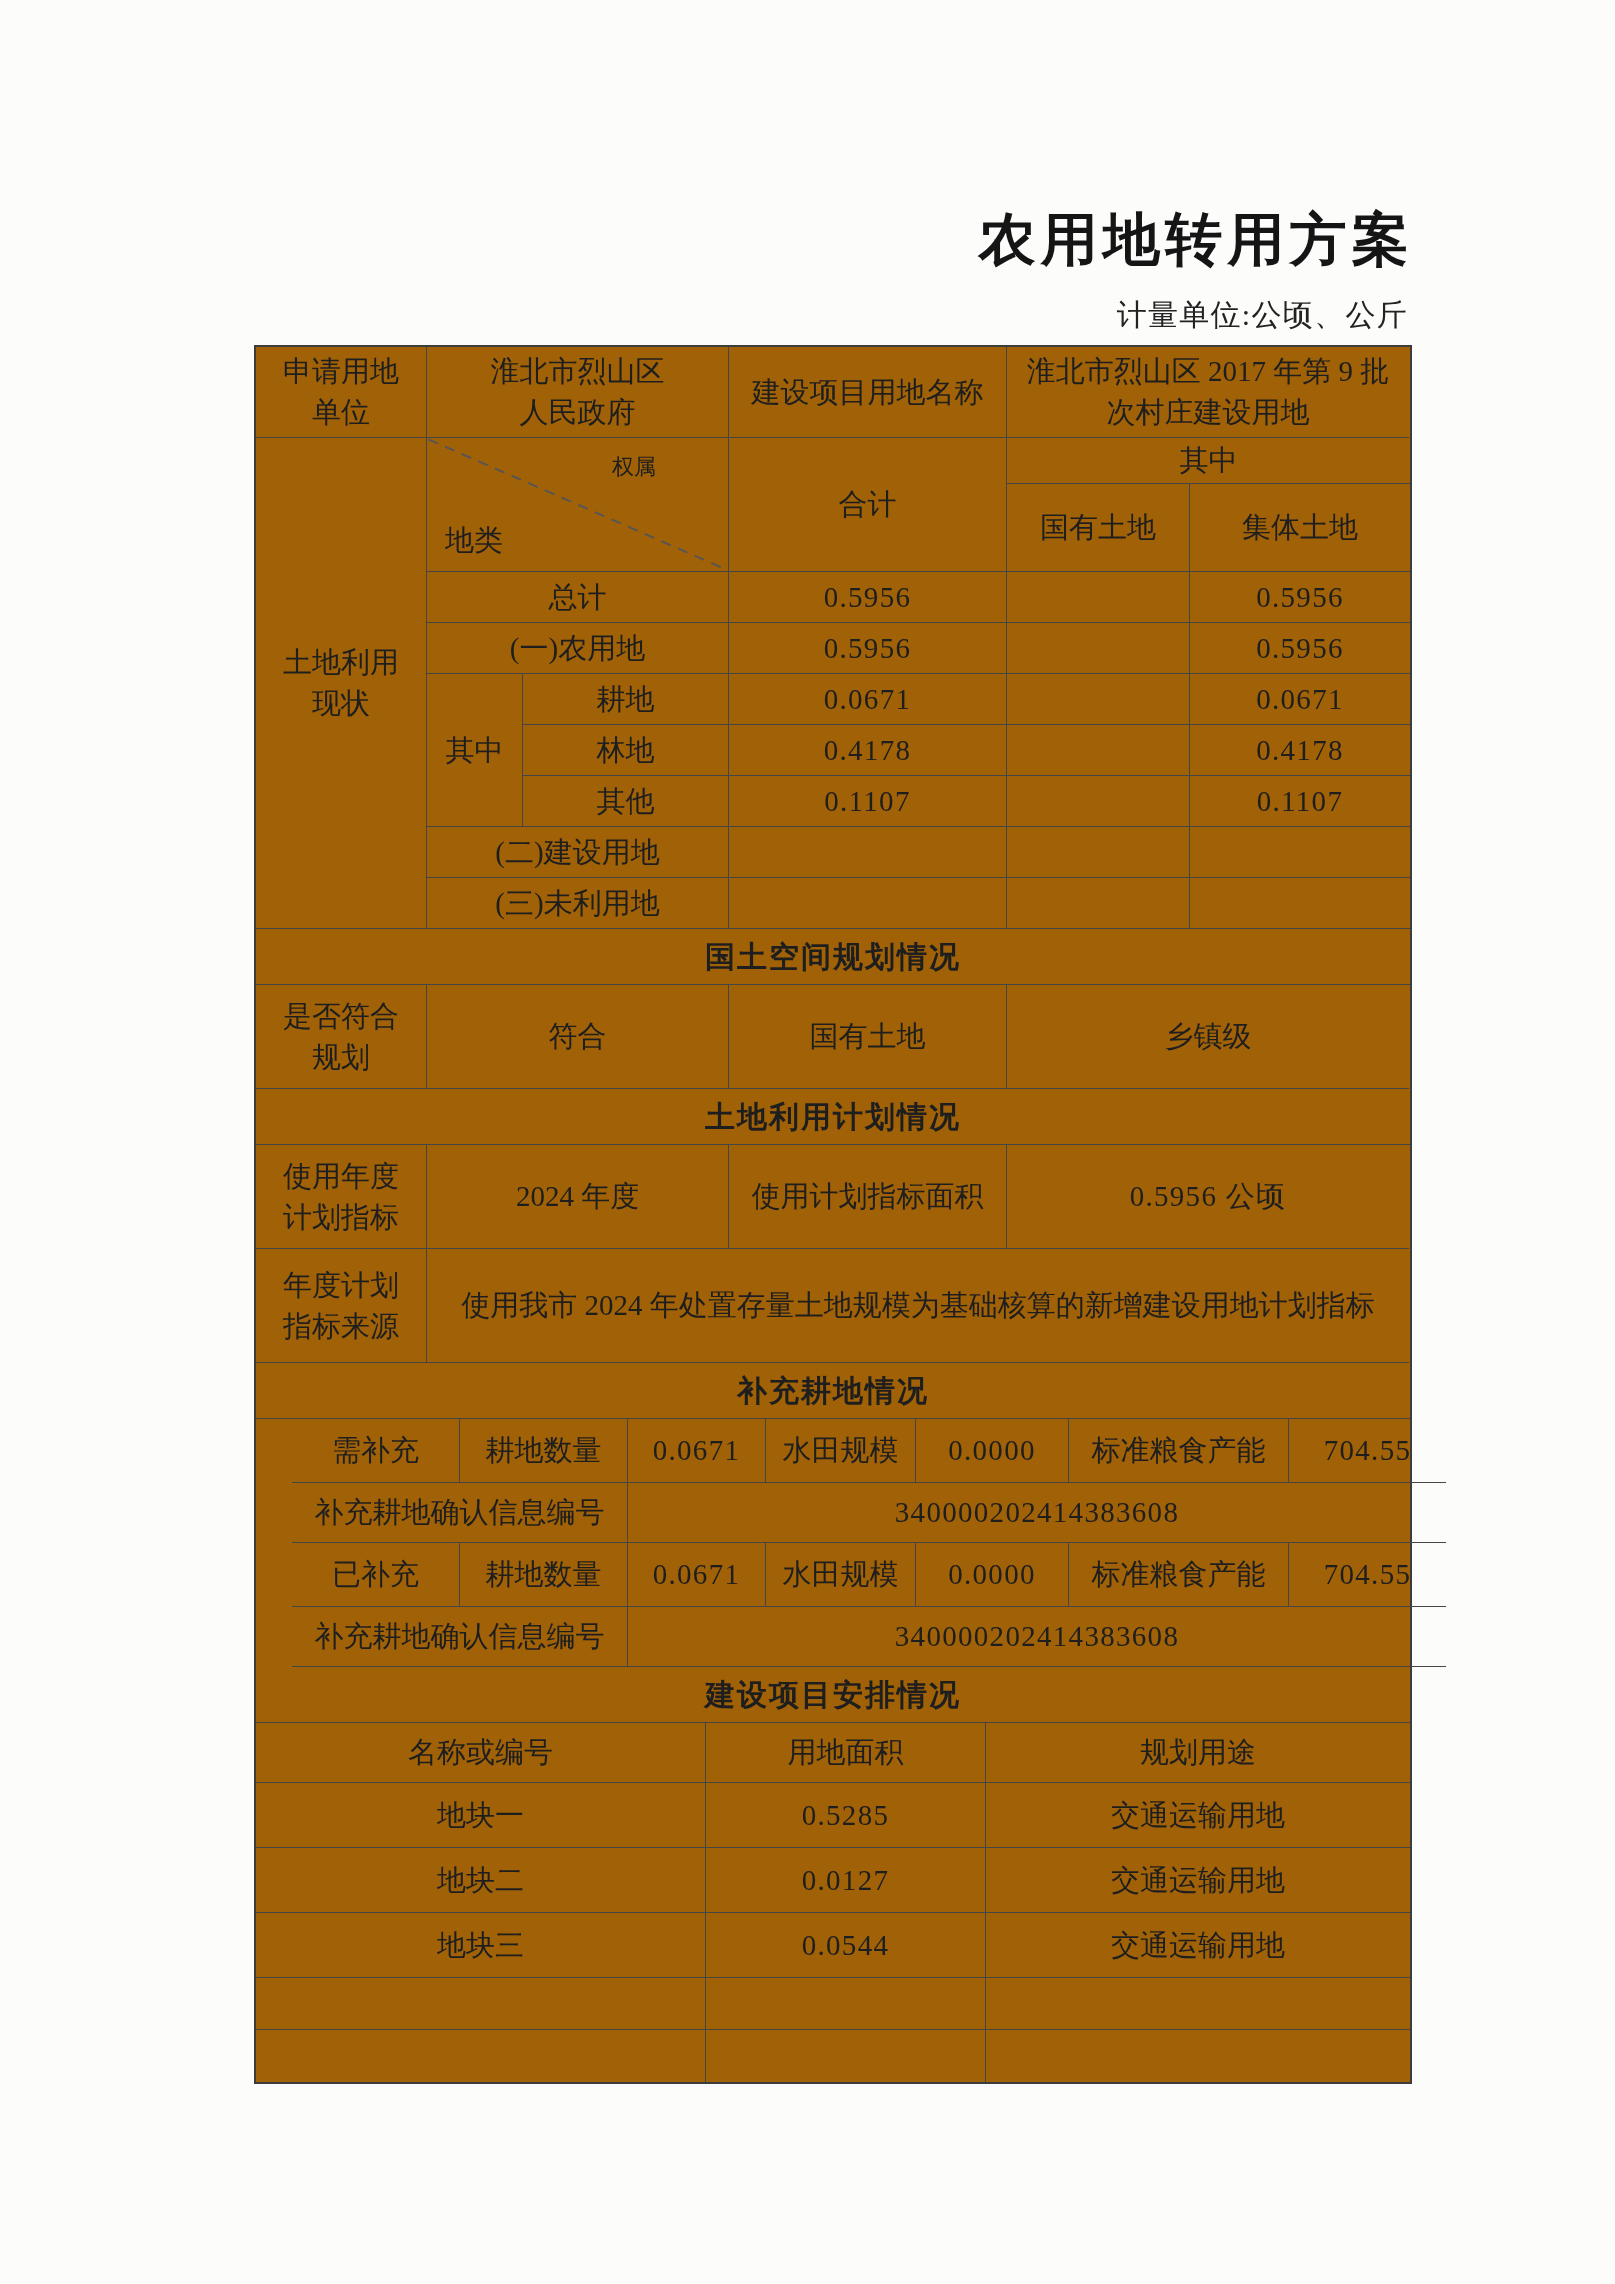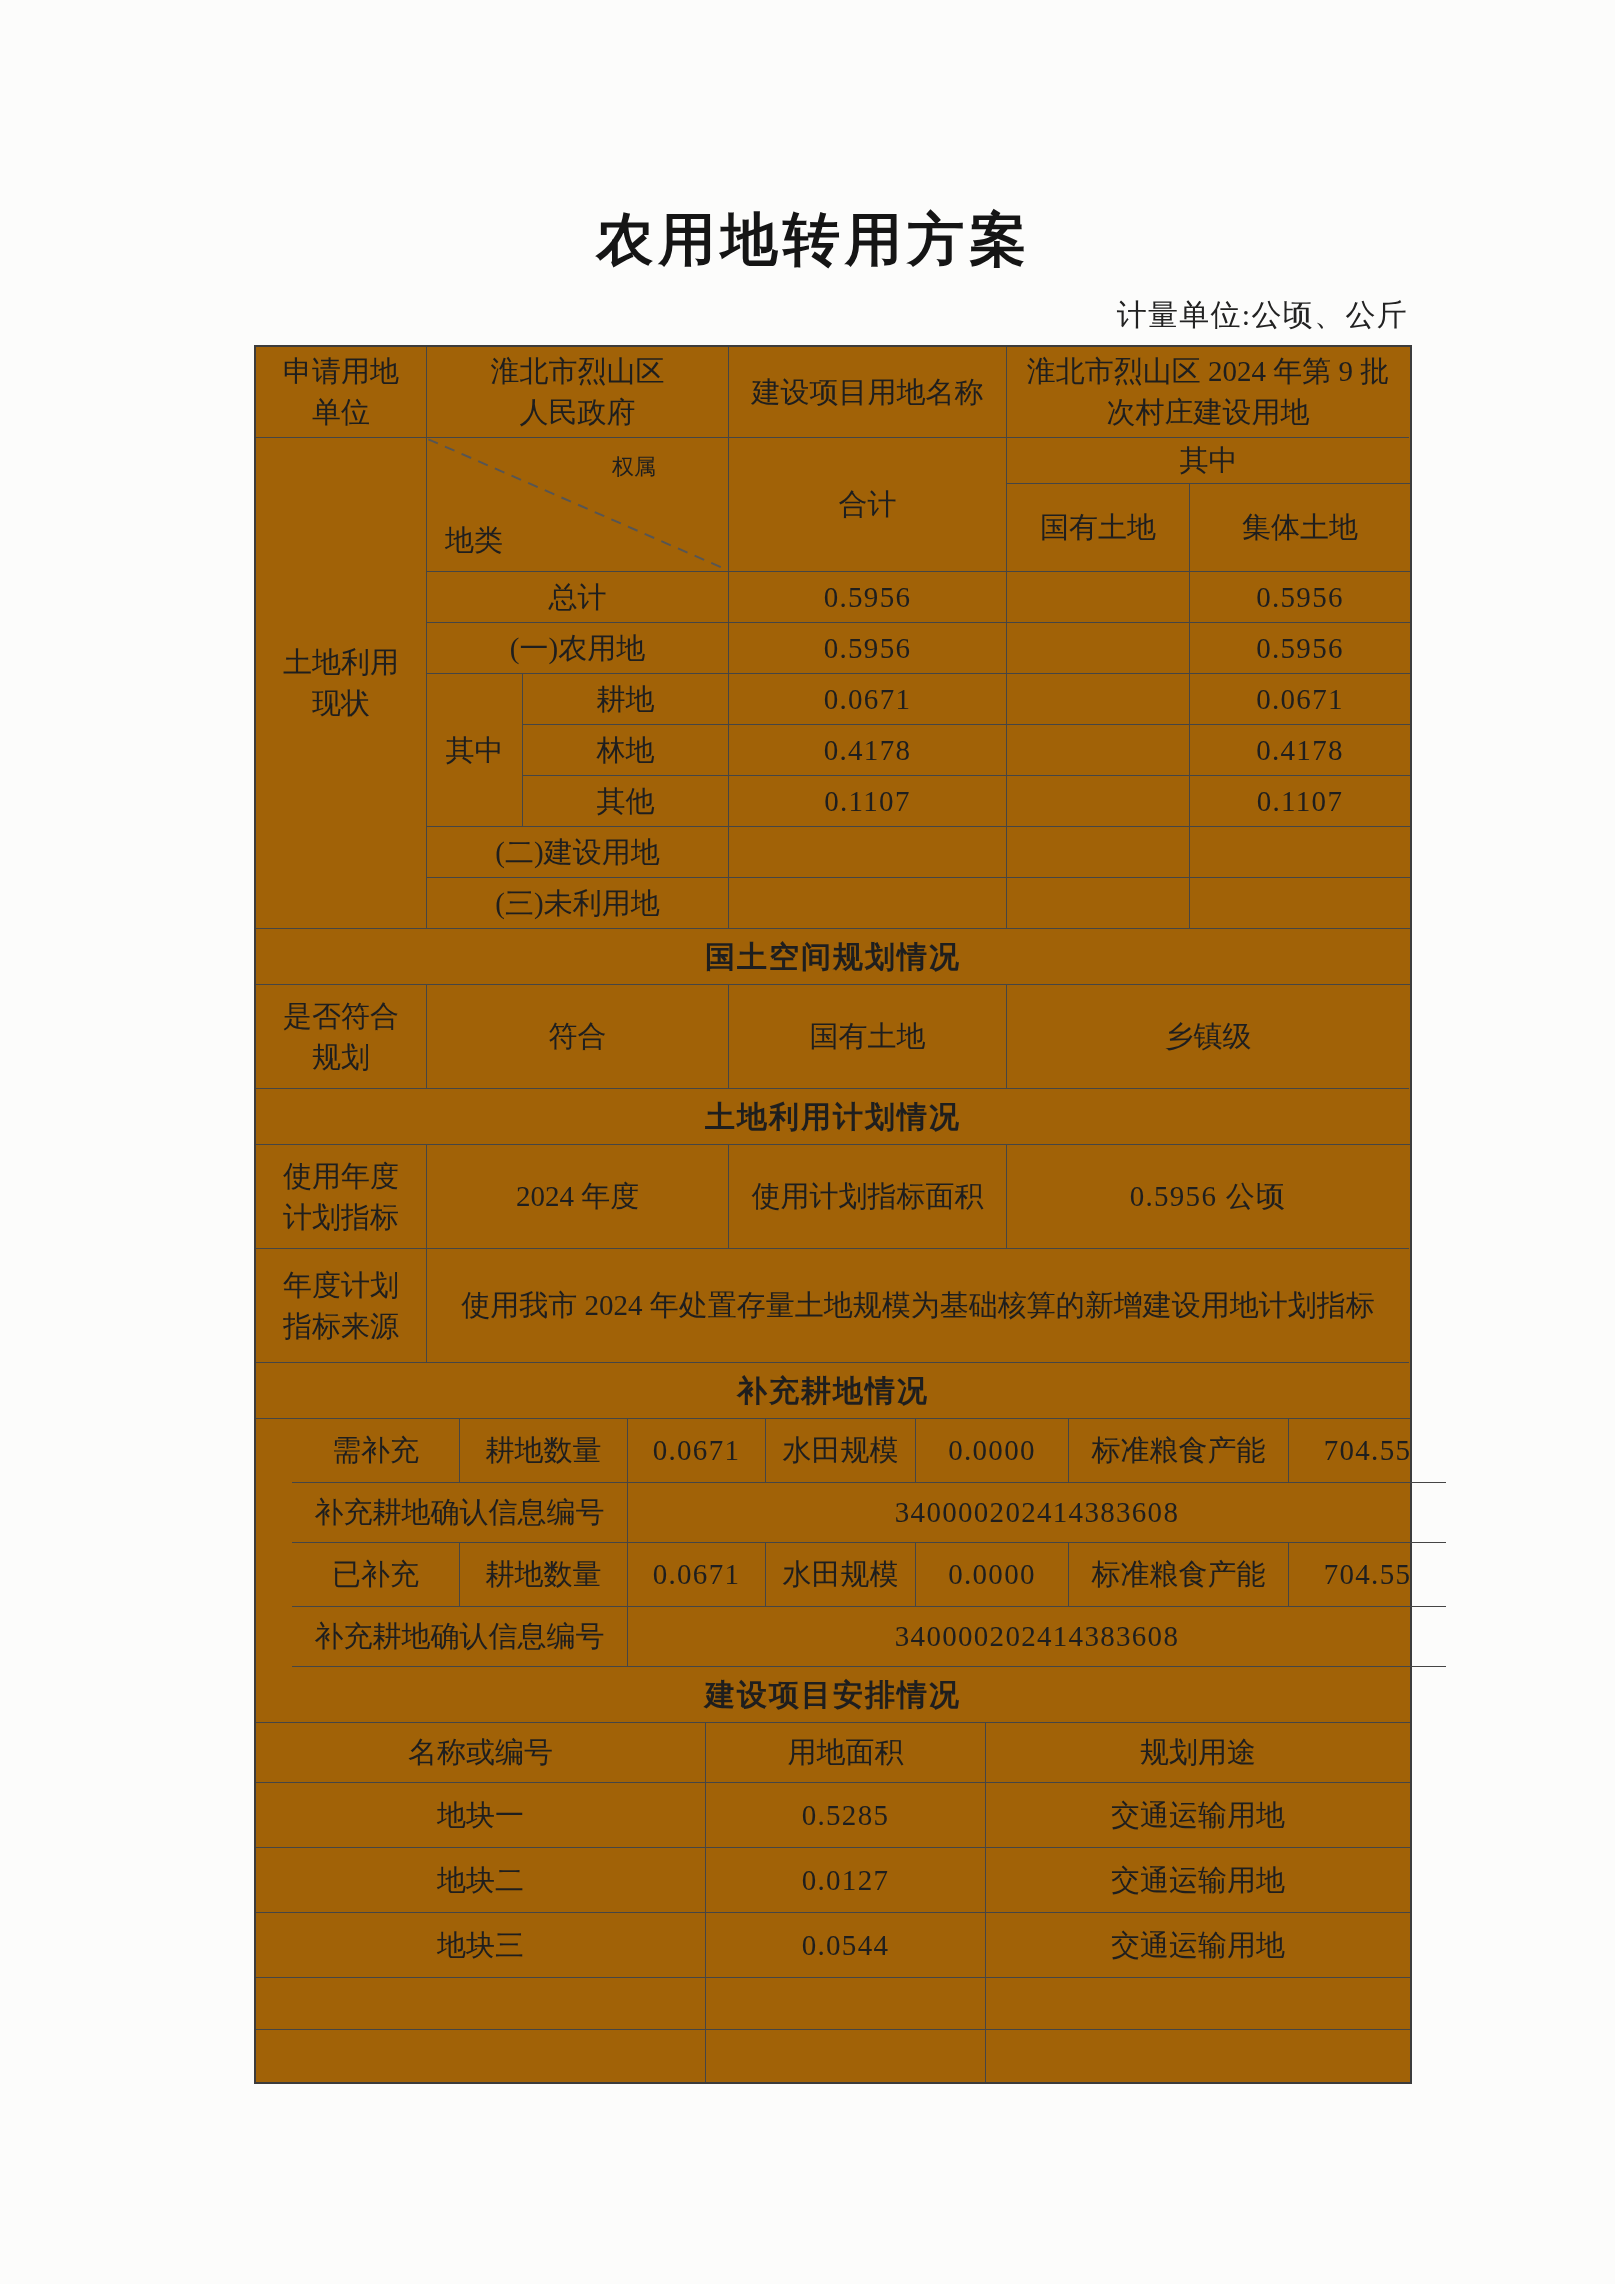--- a/index.html
+++ b/index.html
@@ -3,22 +3,22 @@
 <meta charset="utf-8">
 <style>
   html,body{margin:0;padding:0;}
   body{
     width:1616px;height:2284px;position:relative;
     background:#fcfcfb;
     font-family:"Liberation Serif","DejaVu Serif",serif;
     color:#1e1e1e;
   }
   .doc-title{
-    position:absolute;left:237px;top:202px;width:1154px;
-    text-align:center;font-size:57px;font-weight:bold;letter-spacing:5.2px;
+    position:absolute;left:260px;top:202px;width:1154px;
+    text-align:right;font-size:57px;font-weight:bold;letter-spacing:5.2px;
     color:#151515;
   }
   .unit-note{
     position:absolute;left:254px;top:295px;width:1154px;
     text-align:right;font-size:30px;letter-spacing:1.3px;color:#222;
   }
   .tbl{
     position:absolute;left:254px;top:345px;width:1158px;
     box-sizing:border-box;border:2px solid #3c3c3c;background:#a16207;
   }
@@ -59,21 +59,21 @@
 <div class="tbl">
 
   <div class="grid gA">
     <div class="c">
         <span class="w4">申请用地单位</span>
       </div>
     <div class="c">
         <span class="w6">淮北市烈山区人民政府</span>
       </div>
     <div class="c">建设项目用地名称</div>
-    <div class="c nr">淮北市烈山区 2024 年第 9 批次村庄建设用地</div>
+    <div class="c nr">淮北市烈山区 2017 年第 9 批次村庄建设用地</div>
   </div>
 
   <div class="grid gB">
     <div class="c" style="grid-column:1;grid-row:1 / span 9;">
         <span class="w4">土地利用现状</span>
       </div>
 
     <div class="c diag" style="grid-column:2 / span 2;grid-row:1 / span 2;">
       <svg viewBox="0 0 464 205" preserveAspectRatio="none">
         <line x1="2" y1="2" x2="462" y2="203" stroke="#555" stroke-width="3" stroke-dasharray="16 12"></line>

